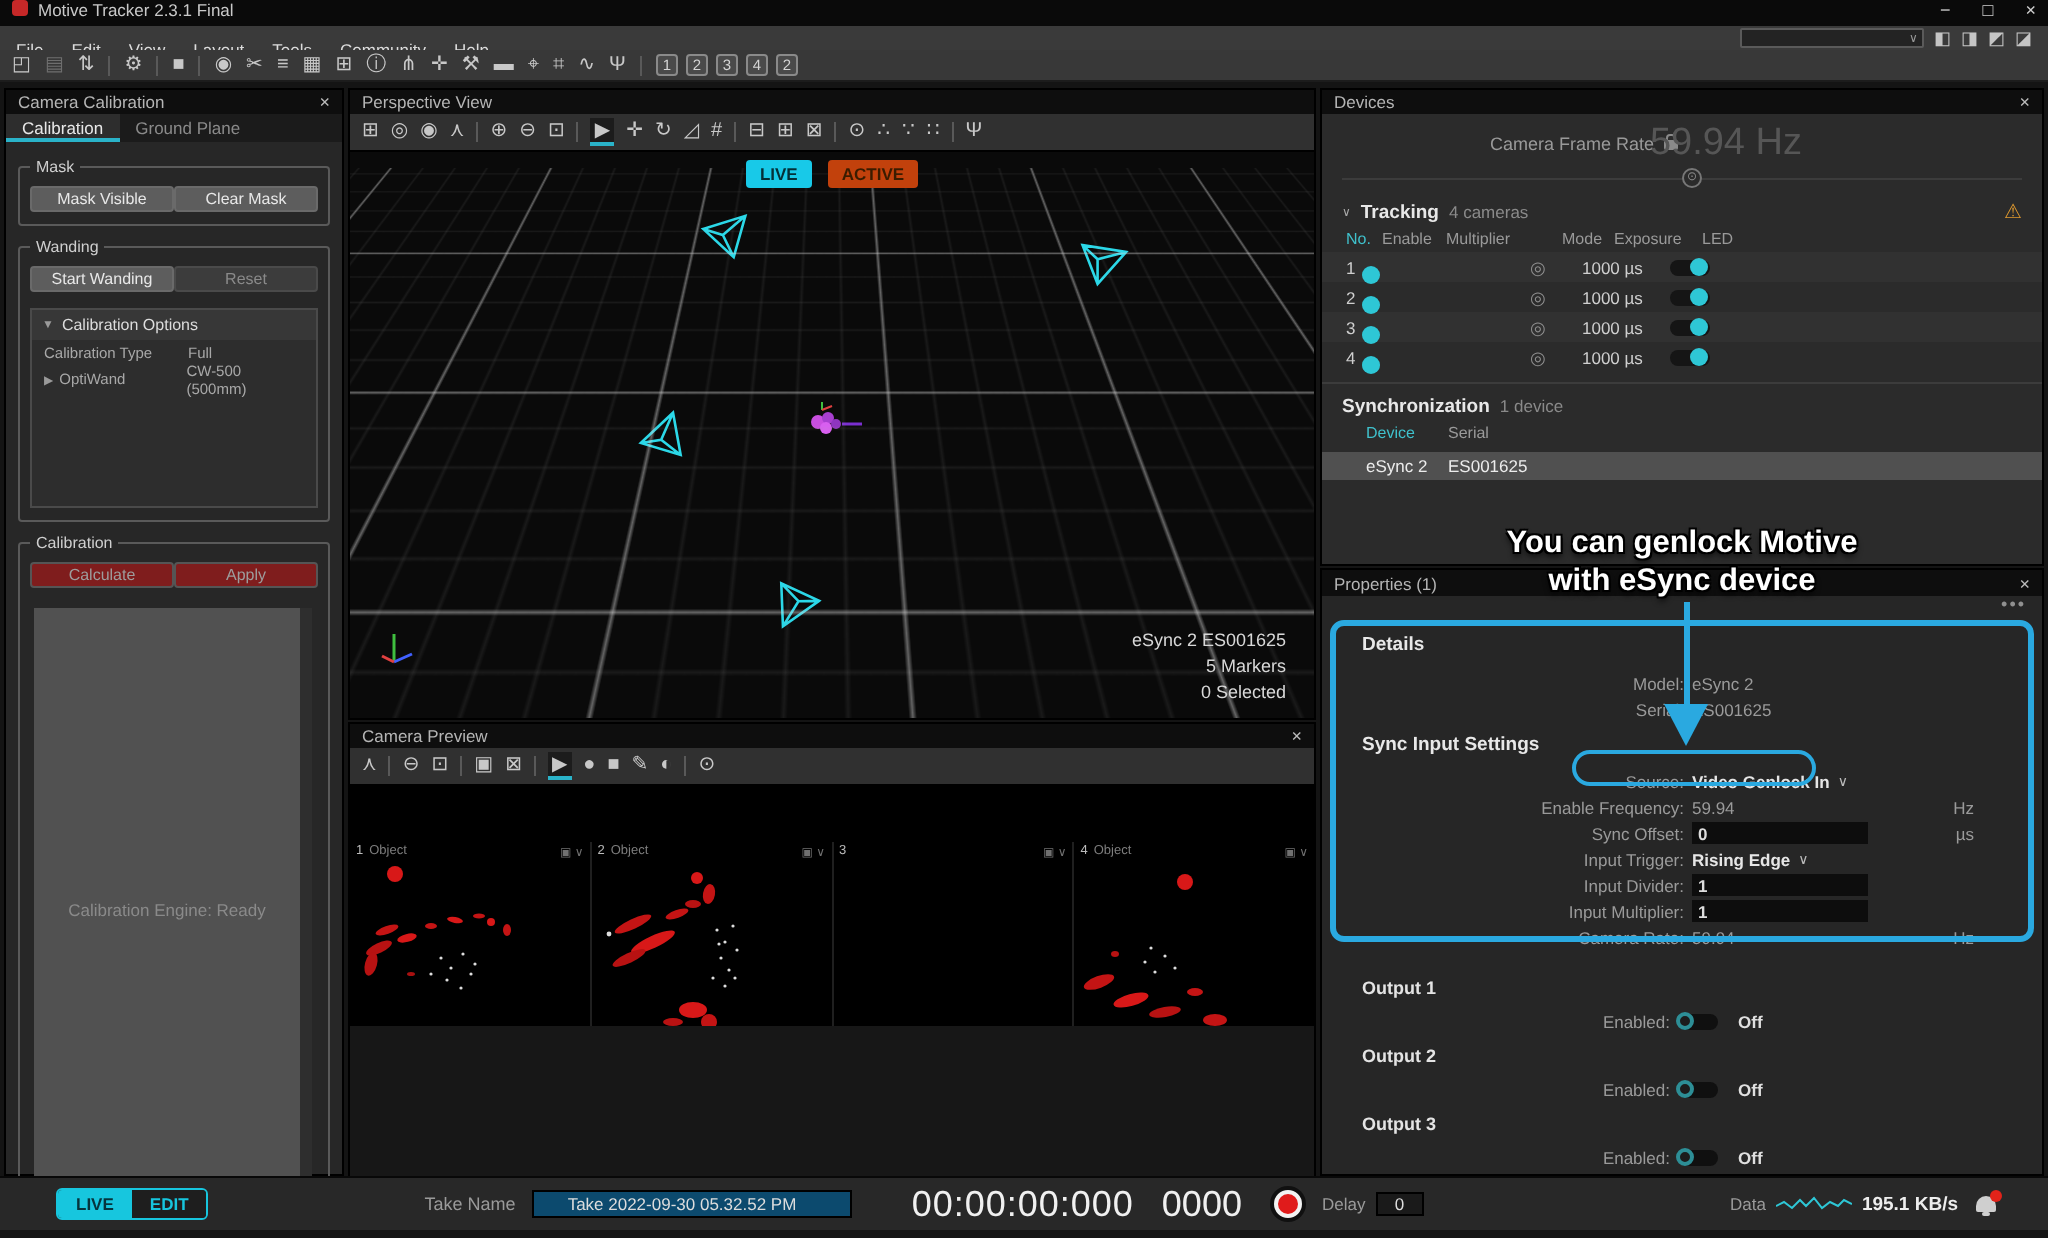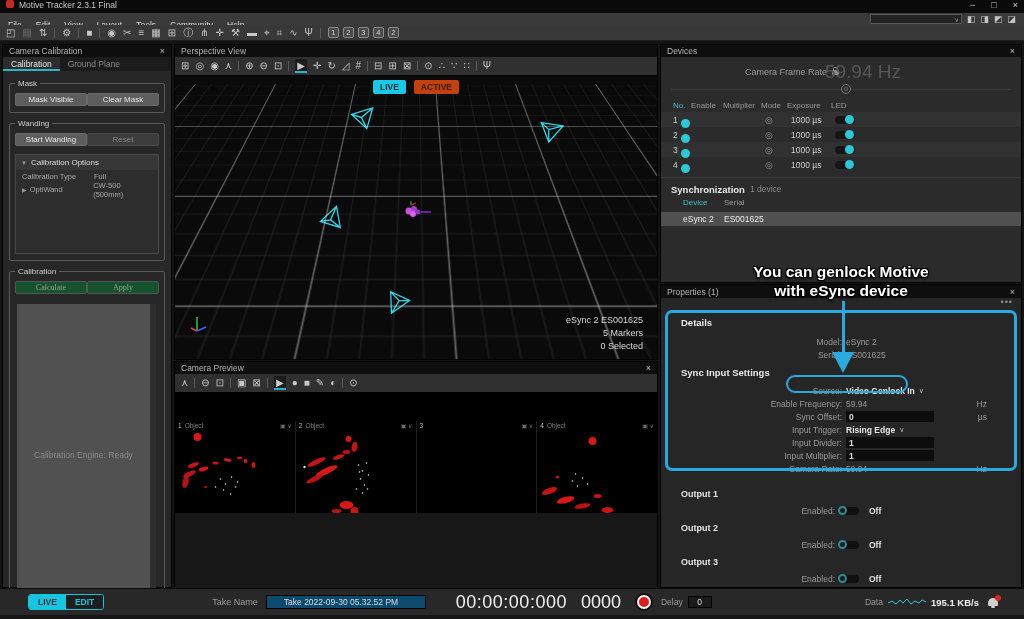--- a/index.html
+++ b/index.html
@@ -44,21 +44,21 @@
   .tabs { height:14px; background:#1b1b1b; display:flex; }
   .tab { padding:1px 8px; font-size:8.5px; color:#8a8a8a; display:flex; align-items:center; }
   .tab.active { background:#2d2d2d; color:#e8e8e8; box-shadow:inset 0 -2px 0 #2ab3c9; }
   .fieldset { position:relative; border:1px solid #5a5a5a; border-radius:2px; margin:10px 6px 0 6px; }
   .legend { position:absolute; top:-5px; left:5px; background:#272727; padding:0 3px;
             font-size:8px; color:#cfcfcf; }
   .btn-row { display:flex; justify-content:space-between; padding:9px 5px 6px 5px; }
   .sbtn { height:13px; font-size:8px; color:#e8e8e8; background:#5d5d5d; border:1px solid #6a6a6a;
           border-radius:2px; display:flex; align-items:center; justify-content:center; width:72px; }
   .sbtn.disabled { background:#3c3c3c; border-color:#4a4a4a; color:#8a8a8a; }
-  .sbtn.dim2 { background:#14532d; border-color:#555; color:#9d9d9d;font-family:Liberation Serif, serif; }
+  .sbtn.dim2 { background:#7f1d1d; border-color:#555; color:#9d9d9d; }
   .opt-box { margin:2px 5px 6px 5px; background:#2d2d2d; border:1px solid #4a4a4a; height:100px; }
   .opt-head { height:15px; background:#373737; display:flex; align-items:center; gap:4px; padding:0 5px;
               font-size:8px; color:#dcdcdc; }
   .opt-row { height:13px; display:flex; align-items:center; font-size:7.5px; color:#a8a8a8; padding:0 6px; }
   .opt-row .lab { width:72px; display:flex; gap:3px; align-items:center; }
   .tri { font-size:6px; color:#9a9a9a; }
   .engine-area { margin:4px 8px 4px 7px; background:#515151; height:318px; position:relative;
                  border-right:6px solid #2e2e2e; }
   .engine-area .status { position:absolute; left:0; right:0; top:46%; text-align:center;
                          font-size:8.5px; color:#8a8a8a; }
@@ -107,21 +107,21 @@
   .dev-divider .knob { position:absolute; left:50%; top:-6px; width:10px; height:10px; border:1px solid #777;
                        border-radius:50%; background:#2b2b2b; color:#888; font-size:6px; text-align:center; line-height:9px; }
   .sec-head { display:flex; align-items:center; gap:5px; padding:0 10px; height:14px; }
   .sec-head .chev { font-size:6px; color:#aaa; }
   .sec-head .t { font-size:9.5px; font-weight:bold; color:#e8e8e8; }
   .sec-head .c { font-size:8.5px; color:#8a8a8a; }
   .warn { margin-left:auto; color:#e09a2f; font-size:10px; }
   .t-cols { display:flex; padding-left:12px; height:13px; align-items:center; font-size:8px; color:#9a9a9a; }
   .t-cols span:nth-child(1){ width:18px; color:#3fc1cc; }
   .t-cols span:nth-child(2){ width:32px; }
-  .t-cols span:nth-child(3){ width:38px; }
+  .t-cols span:nth-child(3){ width:58px; }
   .t-cols span:nth-child(4){ width:26px; }
   .t-cols span:nth-child(5){ width:44px; }
   .t-row { display:flex; padding-left:12px; height:15px; align-items:center; font-size:8.5px; color:#cfcfcf; }
   .t-row:nth-child(odd){ background:#313131; }
   .t-row span:nth-child(1){ width:18px; }
   .t-row .cell-en { width:32px; } .t-row .cell-mu { width:42px; }
   .t-row .cell-mo { width:26px; color:#8f8f8f; font-size:9px; }
   .t-row .cell-ex { width:44px; }
   .tgl { width:20px; height:8px; background:#151515; border-radius:4px; position:relative; }
   .tgl::after { content:''; position:absolute; right:1px; top:-1px; width:9px; height:9px; border-radius:50%; background:#2ec7d6; }
@@ -527,20 +527,26 @@
     <span class="x">×</span>
   </div>
   <div class="fr-row">
     <span class="fr-label">Camera Frame Rate</span>
     <span class="lock"></span>
     <span class="fr-value">59.94 Hz</span>
   </div>
   <div class="dev-divider">
     <span class="knob">⊙</span>
   </div>
+  <div class="sec-head">
+    <span class="chev">∨</span>
+    <span class="t">Tracking</span>
+    <span class="c">4 cameras</span>
+    <span class="warn">⚠</span>
+  </div>
   <div class="t-cols">
 
   <span>No.</span>
       <span>Enable</span>
       <span>Multiplier</span>
       <span>Mode</span>
       <span>Exposure</span>
       <span>LED</span>
     </div>
   <div>

